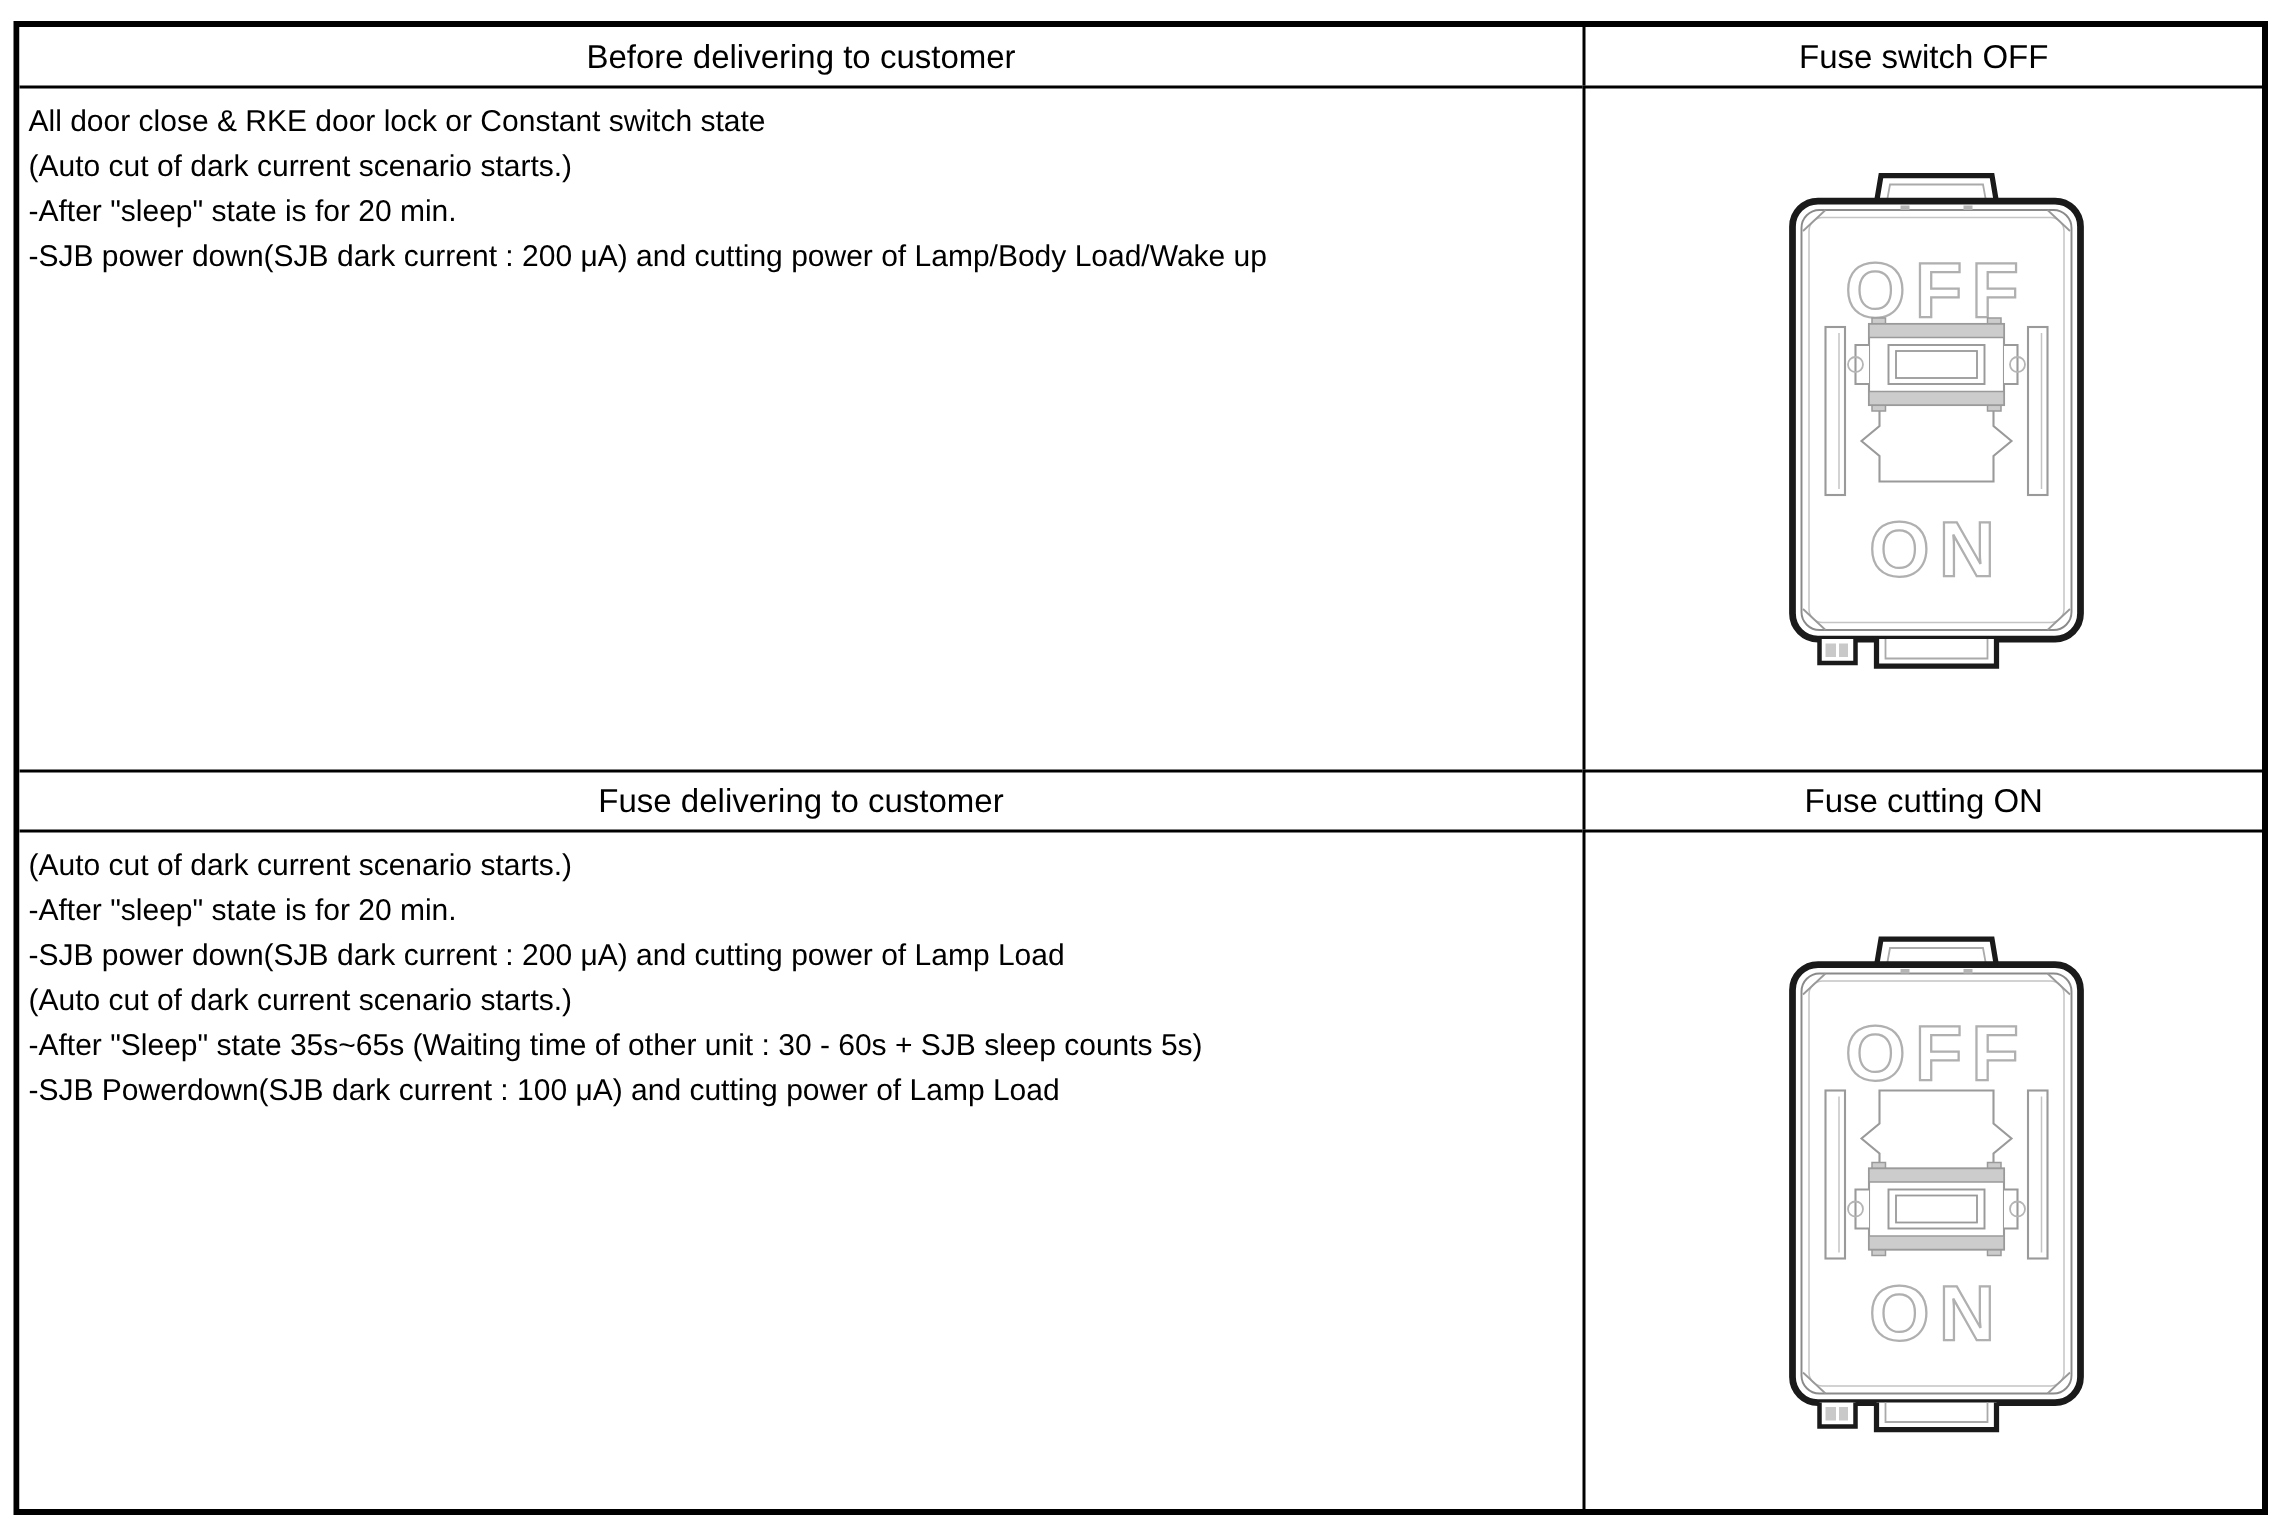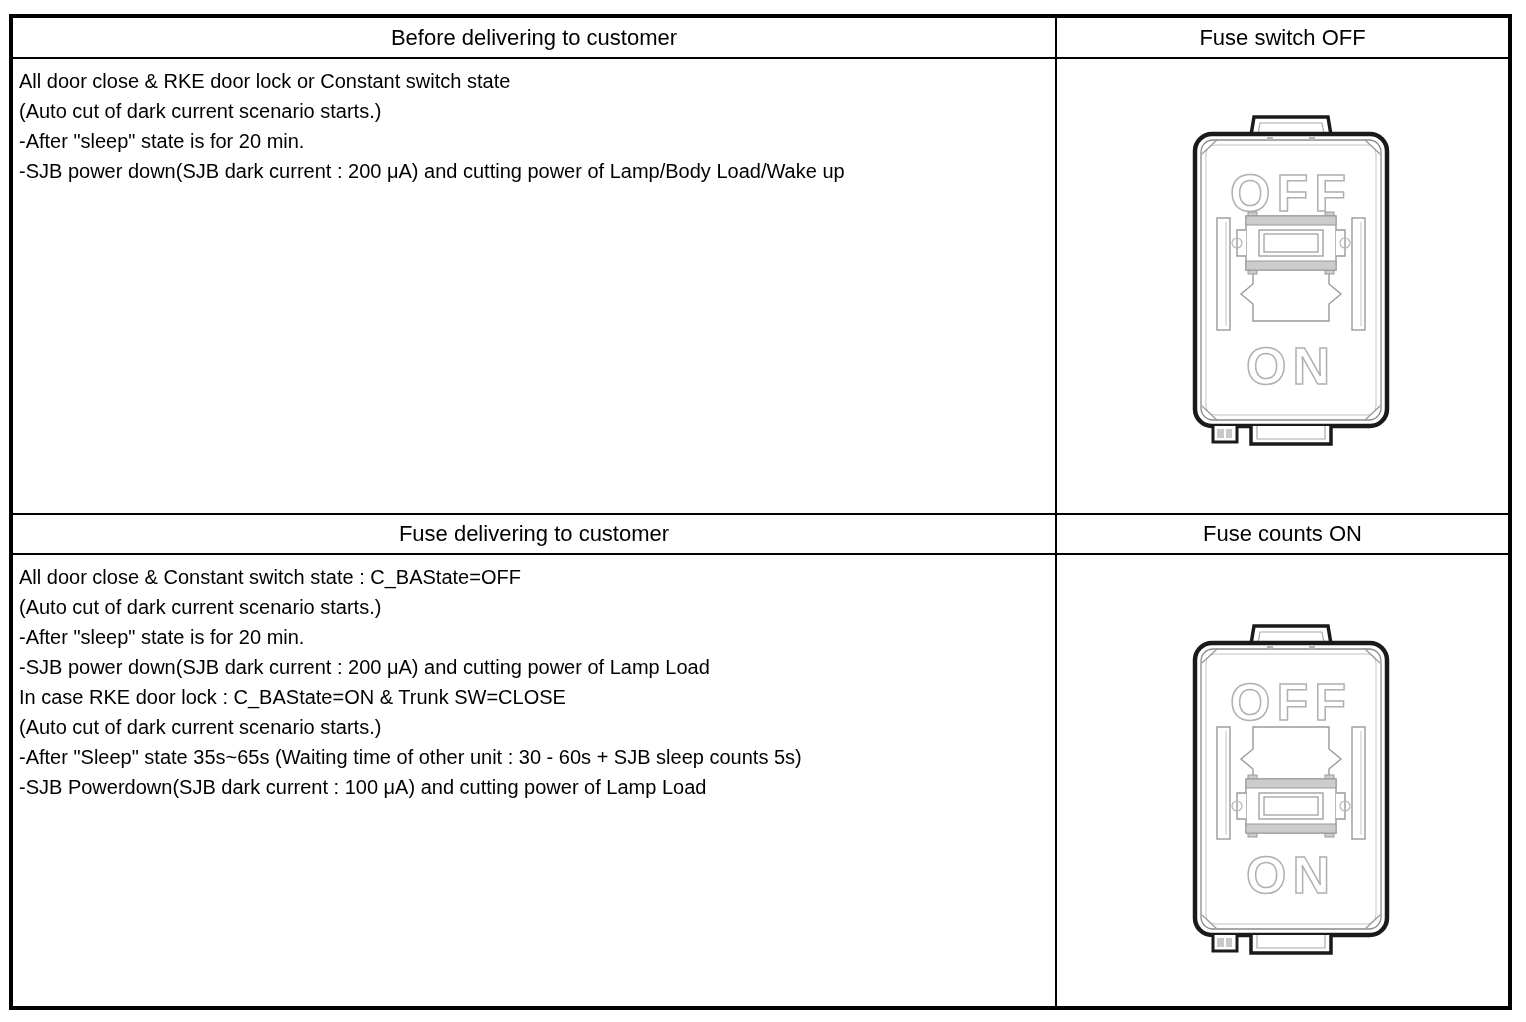--- a/index.html
+++ b/index.html
@@ -130,29 +130,27 @@
         <rect x="35" y="317" width="6" height="9" fill="#c9c9c9"></rect>
         <path d="M60,314 L60,332 L140,332 L140,314" fill="#ffffff" stroke="#1a1a1a" stroke-width="3.5"></path>
         <path d="M66,314 L66,327 L134,327 L134,314" fill="none" stroke="#aaaaaa" stroke-width="1.2"></path>
       </svg>
     </div>
 
     <div class="cell hdr row-border-top">
       <span>Fuse delivering to customer</span>
     </div>
     <div class="cell hdr col-right row-border-top">
-      <span>Fuse counts ON</span>
+      <span>Fuse cutting ON</span>
     </div>
 
     <div class="cell body-text row-border-top">
-      <div class="line">All door close &amp; Constant switch state : C_BAState=OFF</div>
       <div class="line">(Auto cut of dark current scenario starts.)</div>
       <div class="line">-After "sleep" state is for 20 min.</div>
       <div class="line">-SJB power down(SJB dark current : 200 μA) and cutting power of Lamp Load</div>
-      <div class="line">In case RKE door lock : C_BAState=ON &amp; Trunk SW=CLOSE</div>
       <div class="line">(Auto cut of dark current scenario starts.)</div>
       <div class="line">-After "Sleep" state 35s~65s (Waiting time of other unit : 30 - 60s + SJB sleep counts 5s)</div>
       <div class="line">-SJB Powerdown(SJB dark current : 100 μA) and cutting power of Lamp Load</div>
     </div>
     <div class="cell col-right row-border-top fig-cell fig-on">
 
       <svg class="switch-svg" width="200" height="336" viewBox="0 0 200 336" xmlns="http://www.w3.org/2000/svg">
         <path d="M60,23 L63,5 L137,5 L140,23" fill="#ffffff" stroke="#1a1a1a" stroke-width="3.5"></path>
         <path d="M67,22 L69,11 L131,11 L133,22" fill="none" stroke="#aaaaaa" stroke-width="1.2"></path>
         <rect x="4" y="22" width="192" height="292" rx="17" fill="#ffffff" stroke="#1a1a1a" stroke-width="4.5"></rect>

